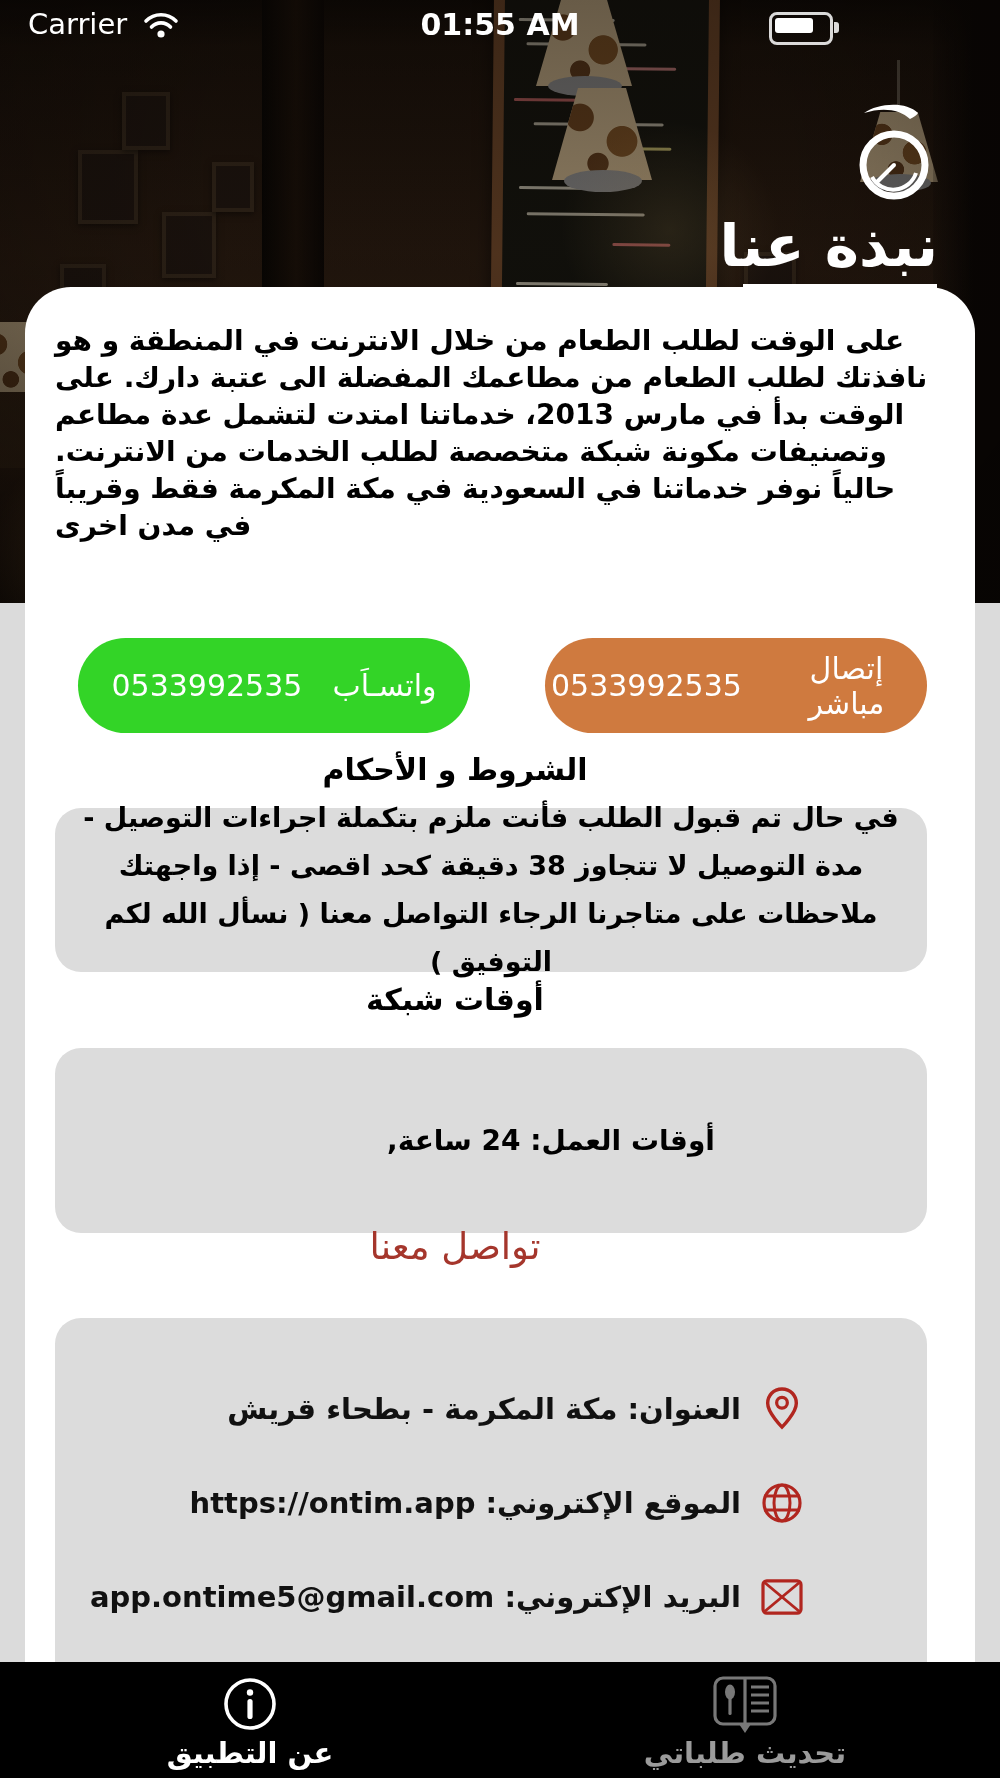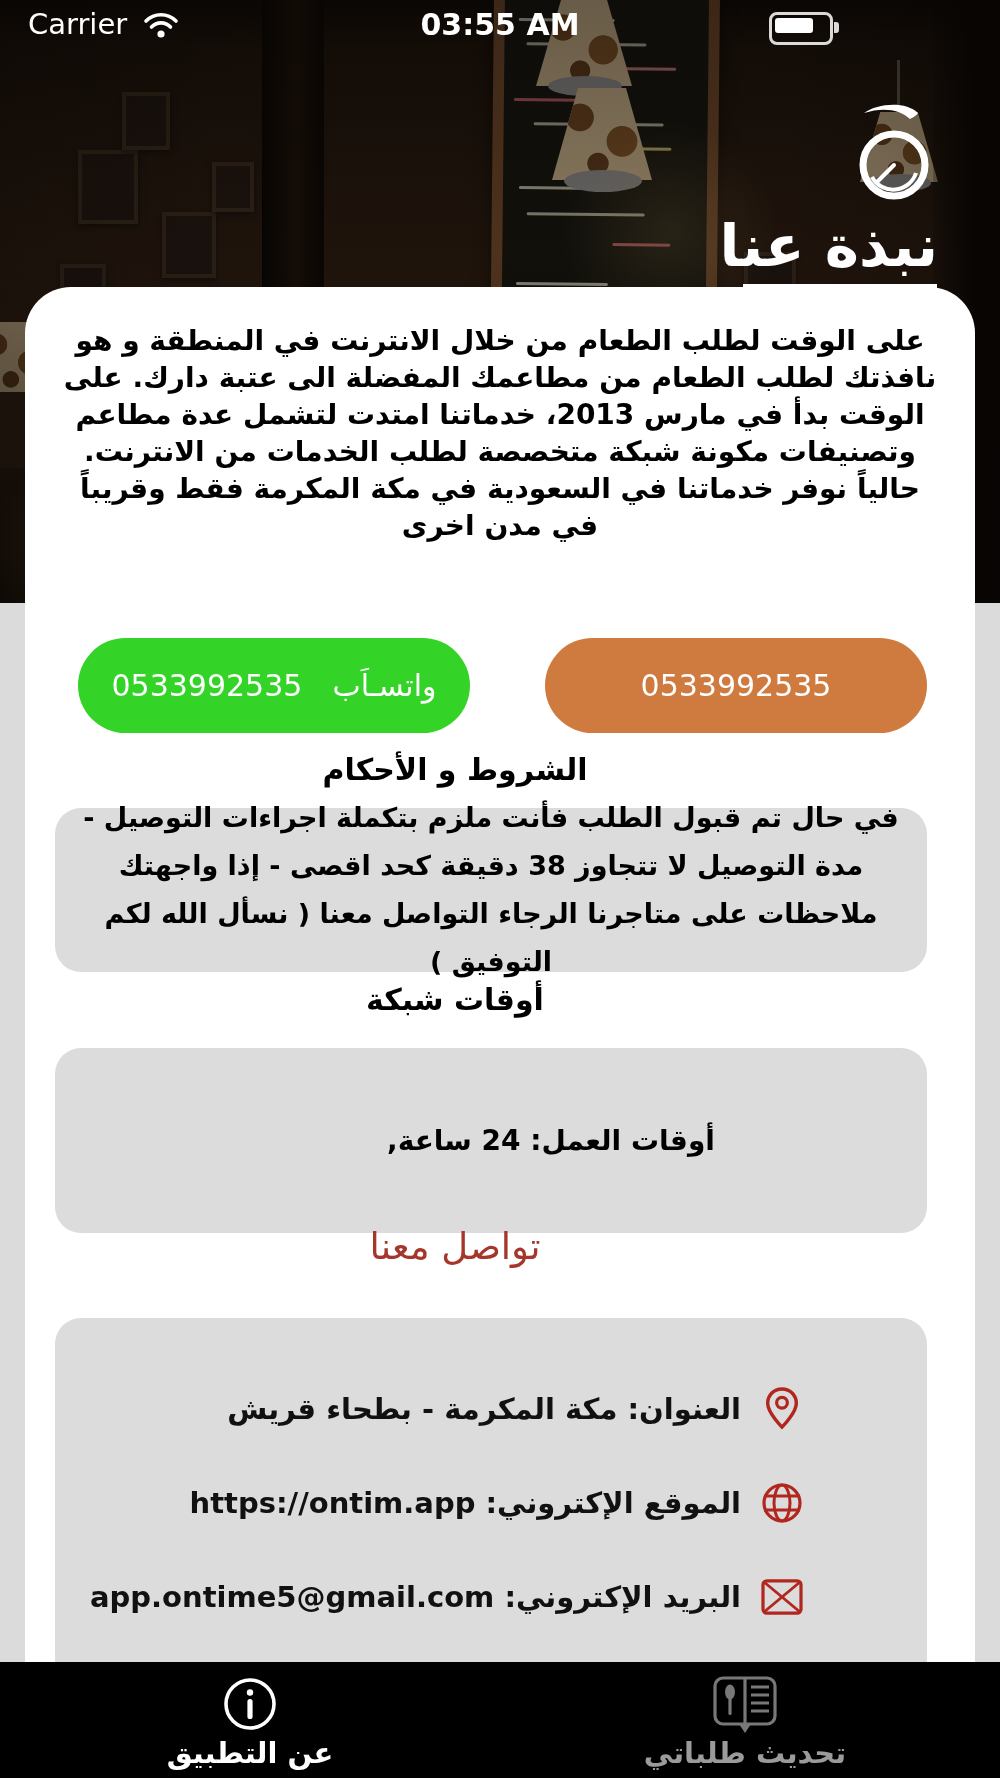--- a/index.html
+++ b/index.html
@@ -39,21 +39,21 @@
   .time{position:absolute;left:0;top:7px;width:1000px;text-align:center;font-size:30px;font-weight:600;}
   .batt{position:absolute;right:38px;top:12px;width:58px;height:27px;border:3px solid rgba(255,255,255,.85);border-radius:8px;}
   .batt .lvl{position:absolute;left:3px;top:3px;width:38px;height:15px;background:#fff;border-radius:3px;}
   .batt .nub{position:absolute;right:-9px;top:7px;width:5px;height:11px;background:rgba(255,255,255,.85);border-radius:0 3px 3px 0;}
   
   .logo{position:absolute;right:64px;top:103px;z-index:30;}
   .pagetitle{position:absolute;right:62px;top:212px;z-index:30;color:#fff;font-size:58px;font-weight:bold;direction:rtl;letter-spacing:0;}
   .titleline{position:absolute;right:63px;top:284px;width:194px;height:5px;background:#fff;z-index:30;}
   
   .card{position:absolute;left:25px;top:287px;width:950px;height:1491px;background:#fff;border-radius:46px 46px 0 0;z-index:10;overflow:hidden;}
-  .para{position:absolute;left:30px;top:35px;width:890px;direction:rtl;text-align:center;
+  .para{position:absolute;left:30px;top:35px;width:890px;direction:rtl;text-align:left;
         font-size:28px;font-weight:bold;color:#000;line-height:37px;}
   .btn{position:absolute;top:351px;height:95px;border:none;border-radius:48px;color:#fff;
        font-family:"DejaVu Sans",sans-serif;font-size:30px;display:flex;direction:rtl;
        align-items:center;justify-content:center;gap:30px;cursor:pointer;}
   .btn-wa{left:53px;width:392px;background:#33d427;}
   .btn-call{left:520px;width:382px;background:#cf7a3f;}
   .sechead{position:absolute;left:0;width:860px;text-align:center;direction:rtl;color:#000;font-size:30px;font-weight:bold;}
   .h-terms{top:465px;}
   .h-hours{top:695px;}
   .h-contact{top:938px;font-size:37px;font-weight:500;color:#a5362c;}
@@ -122,21 +122,21 @@
 
 <div class="statusbar">
   <span class="carrier">Carrier</span>
   <span class="wifi">
     <svg width="36" height="28" viewBox="0 0 36 28">
       <path d="M3 10 A21 21 0 0 1 33 10" fill="none" stroke="#fff" stroke-width="3.6" stroke-linecap="round"></path>
       <path d="M8.5 16 A13 13 0 0 1 27.5 16" fill="none" stroke="#fff" stroke-width="3.6" stroke-linecap="round"></path>
       <circle cx="18" cy="23" r="3.6" fill="#fff"></circle>
     </svg>
   </span>
-  <div class="time">03:55 AM</div>
+  <div class="time">01:55 AM</div>
   <div class="batt">
     <div class="lvl"></div>
     <div class="nub"></div>
   </div>
 </div>
 
 <div class="logo">
   <svg width="88" height="104" viewBox="0 0 88 104">
     <path d="M70 10 C58 -2 30 0 16 10 C34 4 52 6 62 16 C66 14 69 12 70 10 Z" fill="#fff"></path>
     <circle cx="46" cy="62" r="31" fill="none" stroke="#fff" stroke-width="7"></circle>
@@ -149,20 +149,21 @@
 
 <div class="card">
 
   <div class="para">على الوقت لطلب الطعام من خلال الانترنت في المنطقة و هو نافذتك لطلب الطعام من مطاعمك المفضلة الى عتبة دارك. على الوقت بدأ في مارس 2013، خدماتنا امتدت لتشمل عدة مطاعم وتصنيفات مكونة شبكة متخصصة لطلب الخدمات من الانترنت. حالياً نوفر خدماتنا في السعودية في مكة المكرمة فقط وقريباً في مدن اخرى</div>
 
   <button class="btn btn-wa">
     <span>واتسـاَب</span>
     <span>0533992535</span>
   </button>
   <button class="btn btn-call">
+    <span>إتصال مباشر</span>
     <span>0533992535</span>
   </button>
 
   <div class="sechead h-terms">الشروط و الأحكام</div>
   <div class="graybox box-terms">
     <div class="txt">في حال تم قبول الطلب فأنت ملزم بتكملة اجراءات التوصيل - مدة التوصيل لا تتجاوز 38 دقيقة كحد اقصى - إذا واجهتك ملاحظات على متاجرنا الرجاء التواصل معنا ( نسأل الله لكم التوفيق )</div>
   </div>
 
   <div class="sechead h-hours">أوقات شبكة</div>
   <div class="graybox box-hours">

